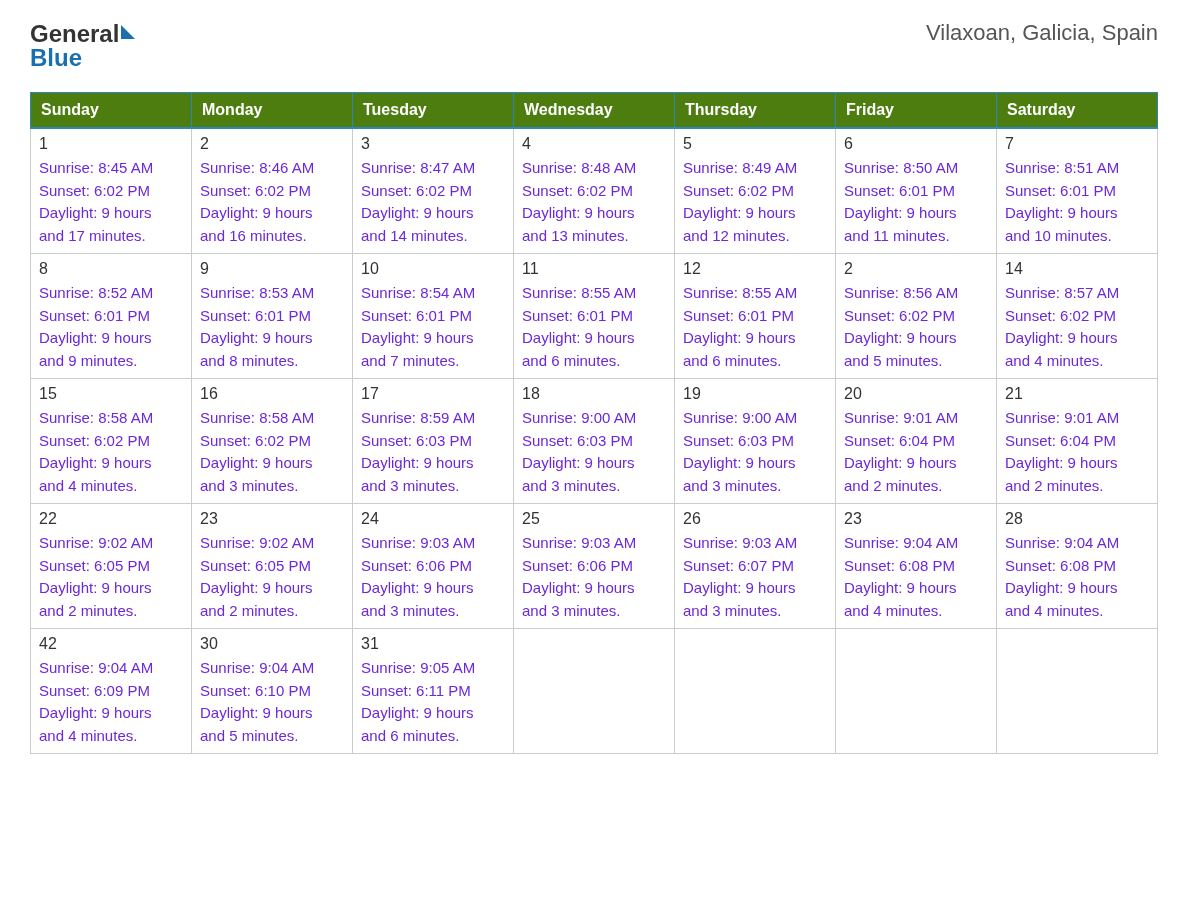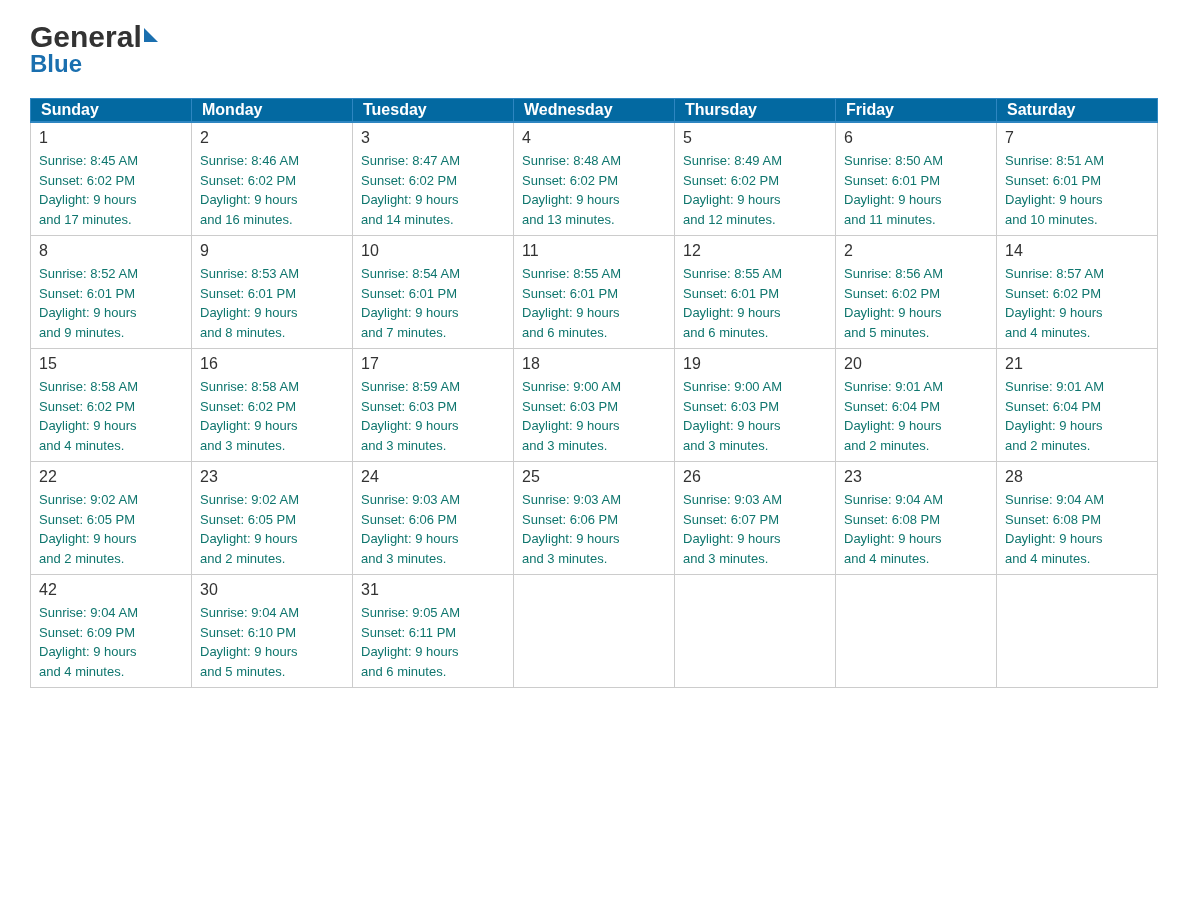--- a/index.html
+++ b/index.html
@@ -29,25 +29,25 @@
       font-size: 22px;
       font-weight: normal;
       color: #555;
     }
     table {
       width: 100%;
       border-collapse: collapse;
       table-layout: fixed;
     }
     thead tr th {
-      background-color: #0369a1;
+      background-color: #4d7c0f;
       color: #fff;
       font-size: 16px;
       font-weight: bold;
-      padding: 2px 10px;
+      padding: 8px 10px;
       text-align: left;
       border: 1px solid #2e86c1;
     }
     tbody tr td {
       vertical-align: top;
       padding: 6px 8px;
       font-size: 13px;
       color: #333;
       border: 1px solid #ccc;
       height: 110px;
@@ -55,32 +55,32 @@
     tbody tr:first-child td {
       border-top: 2px solid #2e86c1;
     }
     tbody tr td .day-num {
       font-size: 16px;
       font-weight: normal;
       display: block;
       margin-bottom: 4px;
     }
     tbody tr td .day-info {
-      font-size: 13px;
+      font-size: 15px;
       line-height: 1.5;
-      color: #0f766e;
+      color: #6d28d9;
     }
     .logo-wrapper {
       display: flex;
       flex-direction: column;
     }
     .logo-row1 {
       display: flex;
       align-items: center;
-      font-size: 30px;
+      font-size: 24px;
       font-weight: bold;
       color: #333;
     }
     .logo-row1 .general { color: #333; }
     .logo-arrow {
       display: inline-block;
       width: 0;
       height: 0;
       border-style: solid;
       border-width: 14px 0 0 14px;
@@ -103,20 +103,21 @@
 
 <div class="header">
   <div class="logo-wrapper">
     <div class="logo-row1">
       <span class="general">General</span>
       <span class="logo-arrow"></span>
     </div>
     <div class="logo-row2">Blue</div>
   </div>
   <div class="title-section">
+    <h2>Vilaxoan, Galicia, Spain</h2>
   </div>
 </div>
 
 <table>
   <thead>
     <tr>
     <th>Sunday</th>
         <th>Monday</th>
         <th>Tuesday</th>
         <th>Wednesday</th>

